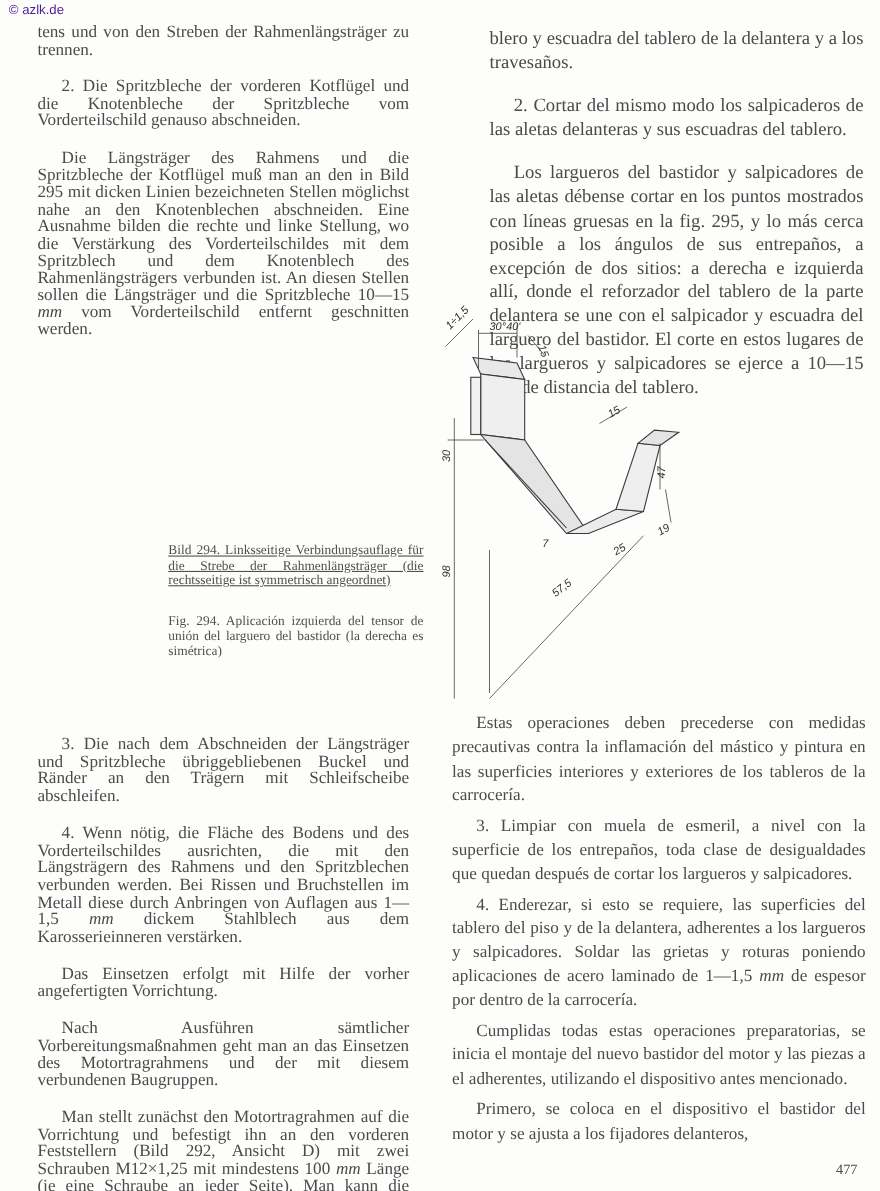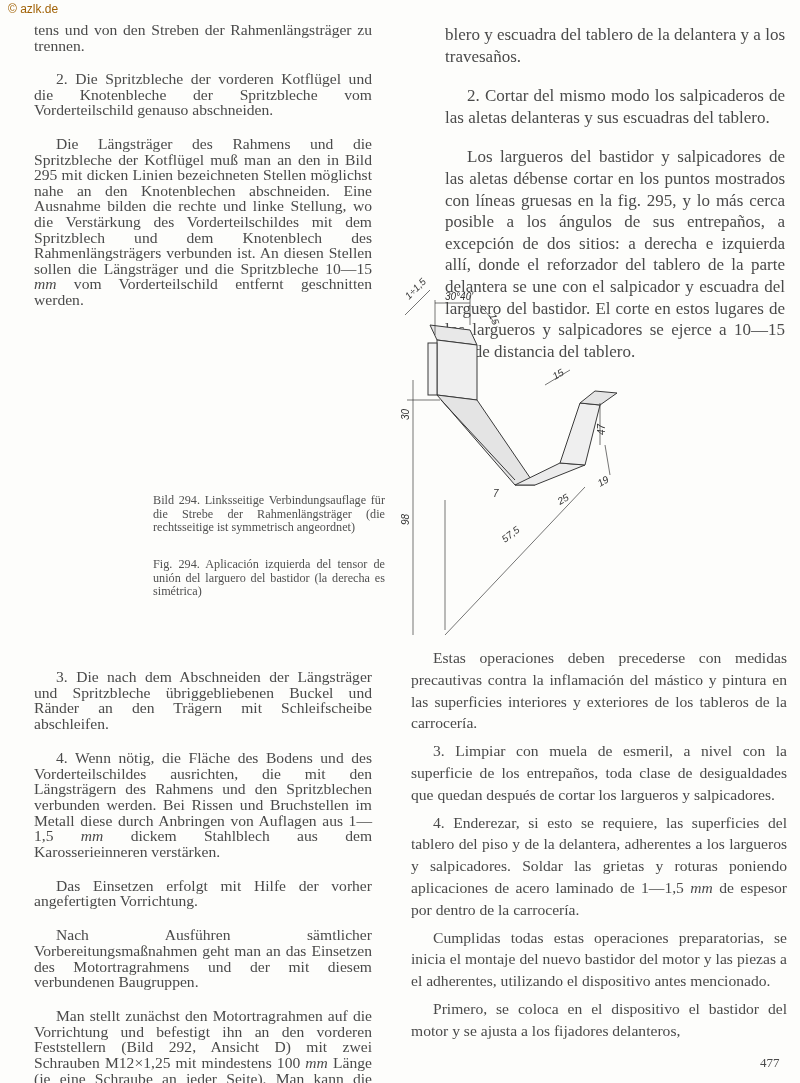--- a/index.html
+++ b/index.html
@@ -4,21 +4,21 @@
   <style>
     html, body { margin: 0; padding: 0; }
     body {
       width: 800px; height: 1083px; position: relative; overflow: hidden;
       background: #fdfdfb;
       font-family: "Liberation Serif", "DejaVu Serif", serif;
       color: #4a4a4a;
     }
     .watermark {
       position: absolute; left: 8px; top: 2px;
-      font-family: "Liberation Sans", sans-serif; font-size: 12px; color: #a16207;
+      font-family: "Liberation Sans", sans-serif; font-size: 12px; color: #4c1d95;
       z-index: 5;
     }
     .col-left {
       position: absolute; left: 16px; top: 4px; width: 374px;
       font-size: 15.6px; line-height: 15.6px; text-align: justify;
     }
     .col-right {
       position: absolute; left: 427px; top: 6px; width: 376px;
       font-size: 17px; line-height: 21.6px; text-align: justify;
     }
@@ -31,21 +31,21 @@
     .right-bottom {
       position: absolute; left: 411px; top: 647px; width: 376px;
       font-size: 15.6px; line-height: 21.8px; text-align: justify;
     }
     .right-bottom p { margin: 0 0 6px 0; }
     .caption {
       position: absolute; left: 153px; width: 232px;
       font-size: 12.2px; line-height: 13.5px; text-align: justify;
       color: #505050;
     }
-    .caption-de { top: 494px; }
+    .caption-de { top: 494px; text-decoration: underline; }
     .caption-es { top: 558px; font-family: Liberation Serif, serif; }
     em { font-style: italic; }
     .figure {
       position: absolute; left: 395px; top: 275px; width: 240px; height: 370px;
     }
     .page-number {
       position: absolute; left: 760px; top: 1055px;
       font-size: 13px; color: #4a4a4a;
     }
     .ghost {

